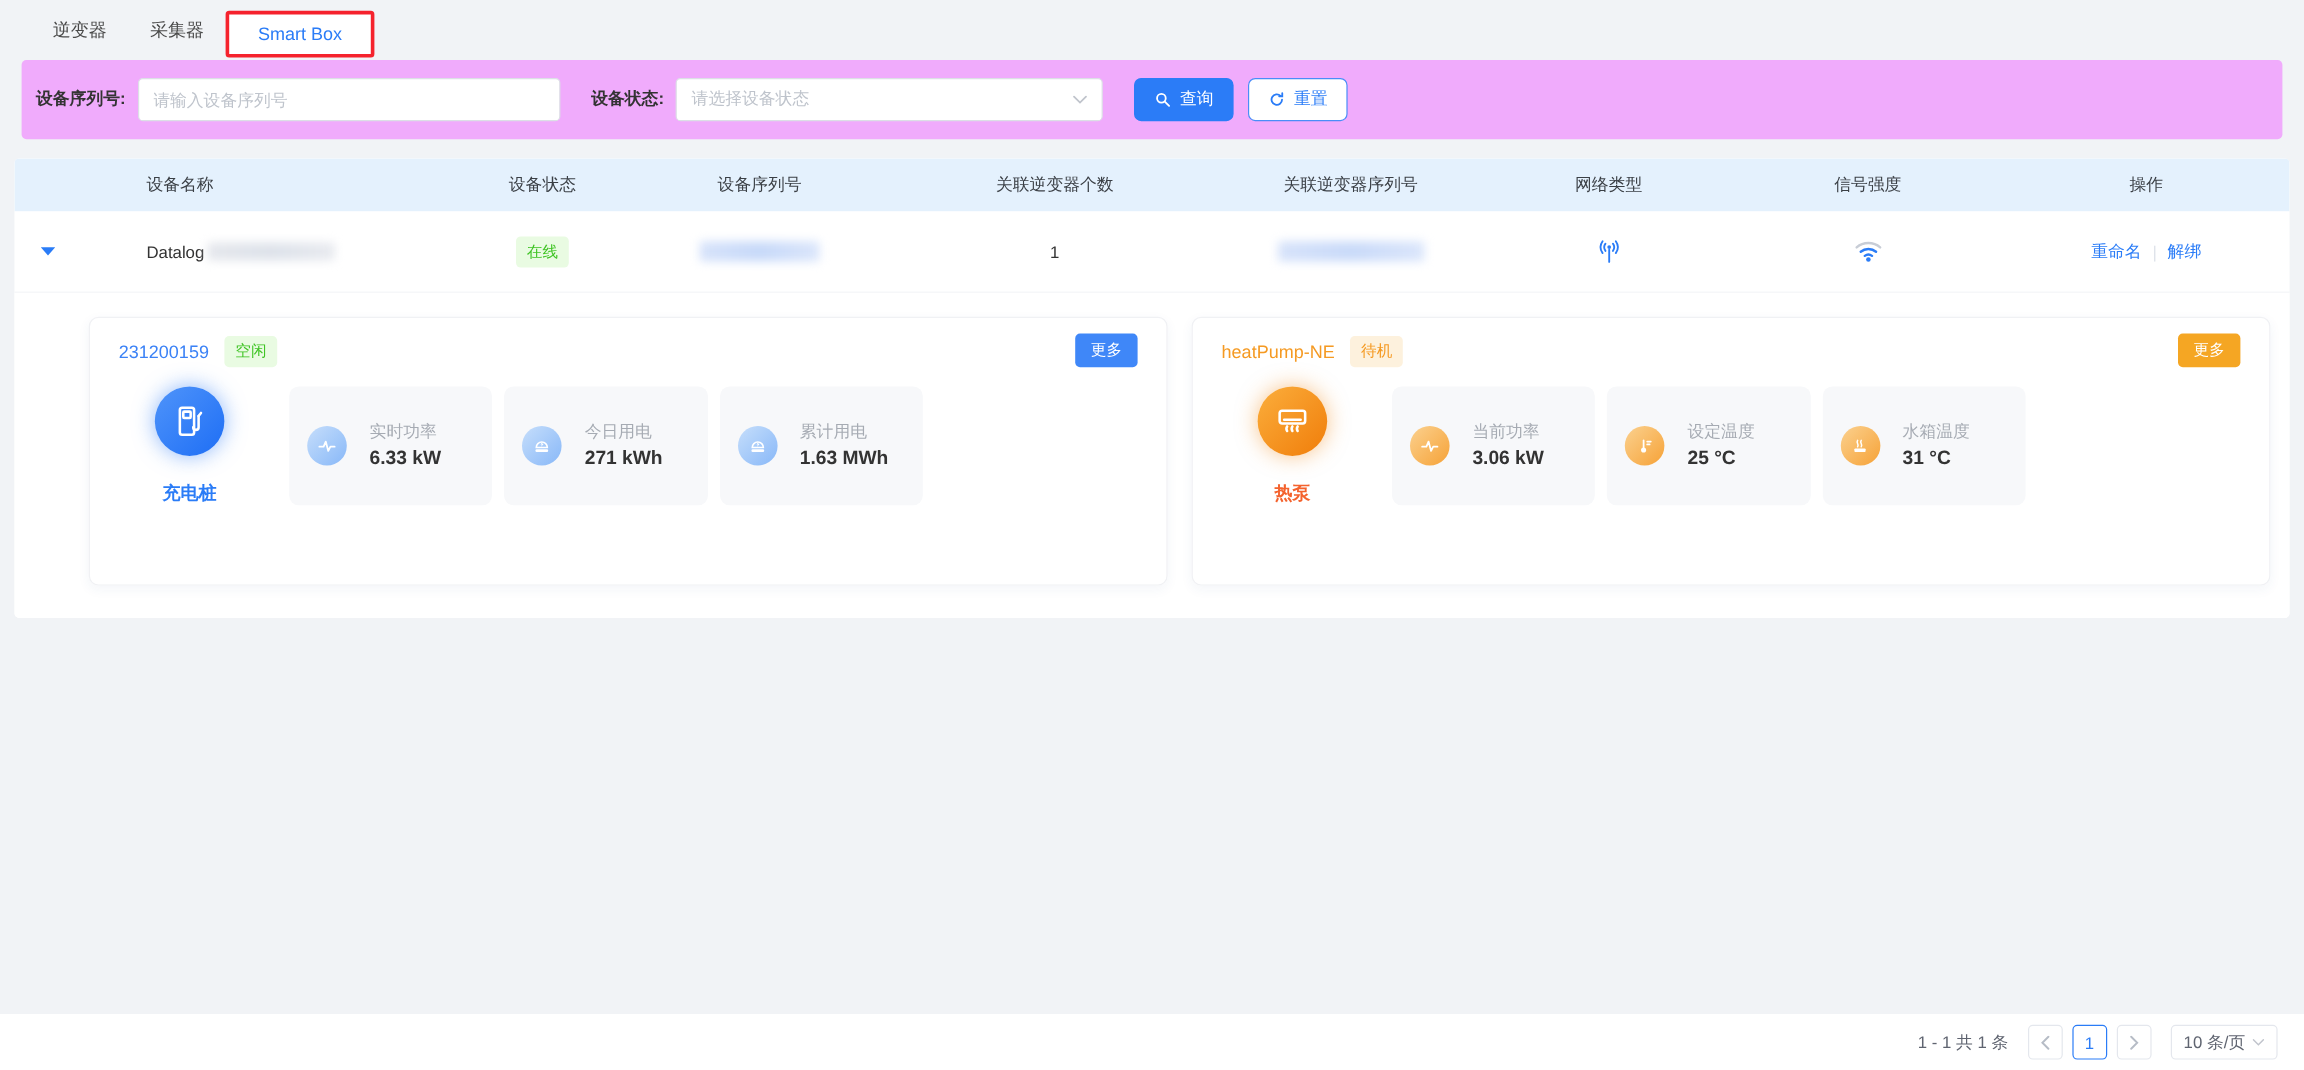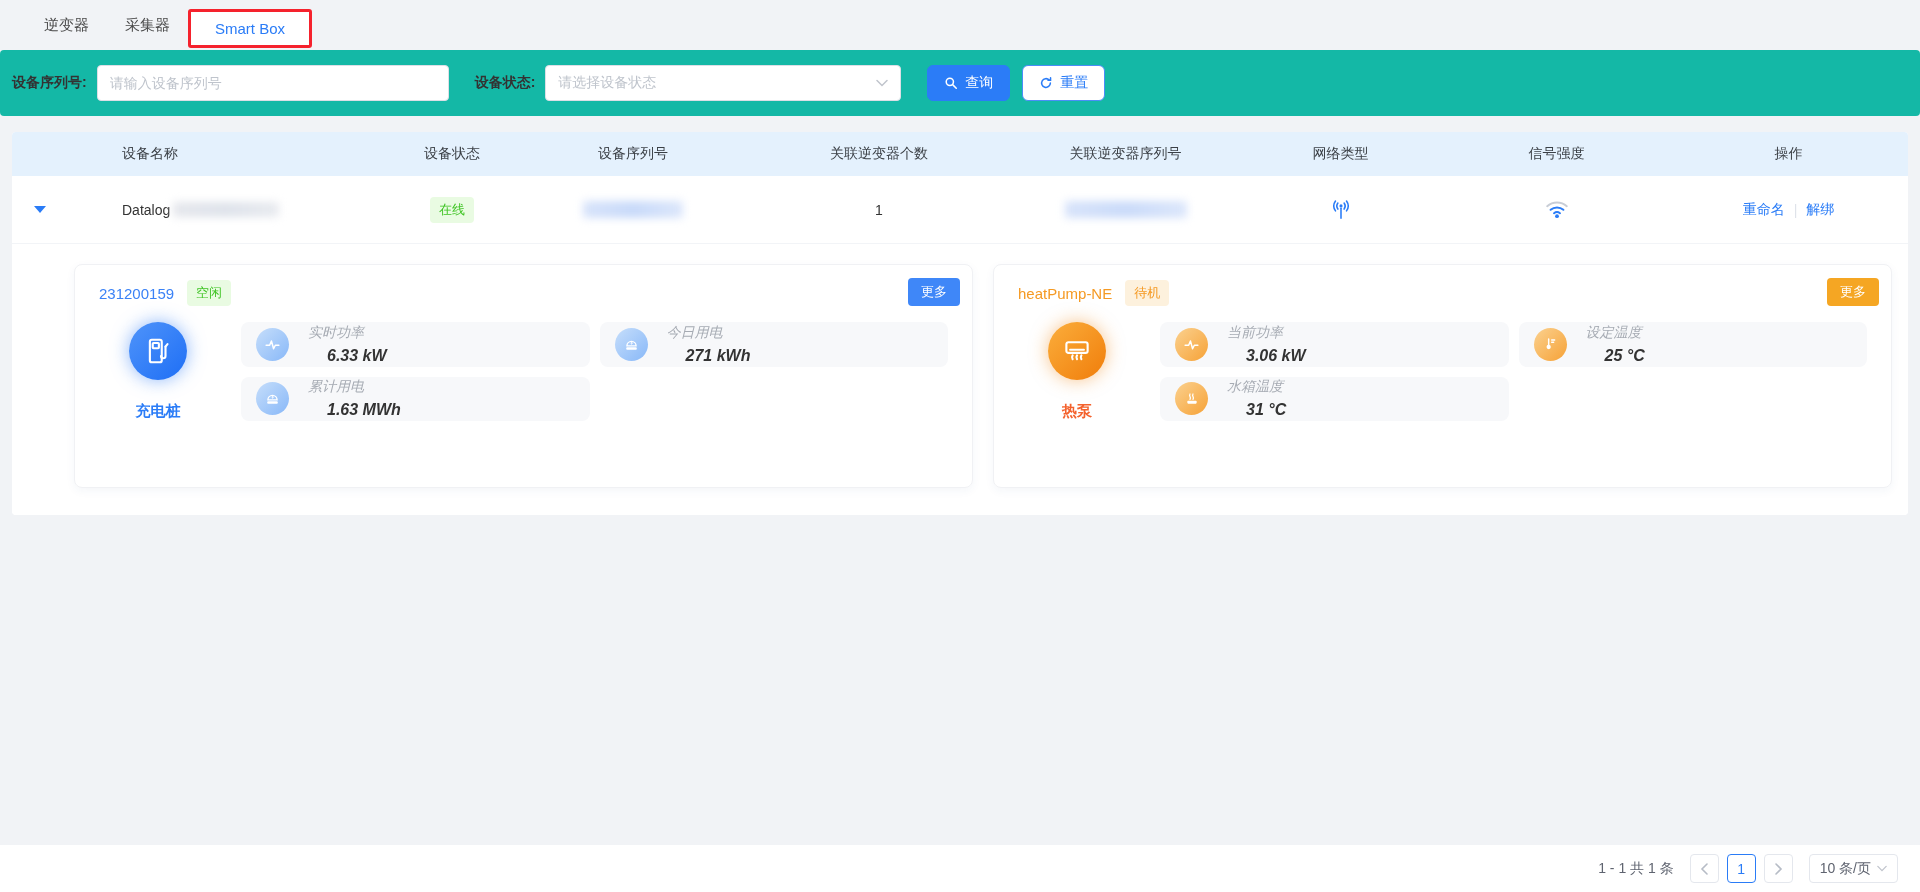--- a/index.html
+++ b/index.html
@@ -14,21 +14,21 @@
   
   .tabbar { display:flex; align-items:center; height:50px; padding-left:26px; }
   .tab { font-size:15px; color:#4a4a4a; padding:10px 18px; cursor:pointer; }
   .tab.active {
     background:#fff; color:#2a7cf7;
     border:3px solid #f5222d; border-radius:3px;
     padding:8px 24px; position:relative; z-index:2; margin-bottom:-6px;
   }
   
   .filter-card {
-    background:#14b8a6; margin:0 0; border-radius:4px; height:66px;
+    background:#f0abfc; margin:0 18px; border-radius:4px; height:66px;
     display:flex; align-items:center; padding:0 12px; position:relative; z-index:1;
   }
   .filter-label { font-size:14px; color:#333; font-weight:700; margin-right:10px; white-space:nowrap; }
   .text-input {
     width:352px; height:36px; border:1px solid #dcdfe6; border-radius:4px;
     padding:0 12px; font-size:14px; color:#333; outline:none; background:#fff;
     font-family:"Liberation Sans", sans-serif;
   }
   .text-input::placeholder { color:#bfc4cc; }
   .select-box {
@@ -67,41 +67,41 @@
   
   .expanded { padding:20px 16px 27px 62px; display:flex; gap:20px; background:#fff; }
   .dev-card {
     flex:1; position:relative; border:1px solid #f0f1f4; border-radius:8px;
     box-shadow:0 3px 10px rgba(40,70,130,.05); padding:15px 24px 20px; height:224px;
   }
   .dev-head { display:flex; align-items:center; gap:13px; }
   .dev-title-blue { font-size:15px; color:#3b82f6; }
   .dev-title-orange { font-size:15px; color:#f59a23; }
   .more-btn {
-    position:absolute; top:13px; right:12px; border:none; cursor:pointer;
+    position:absolute; top:13px; right:24px; border:none; cursor:pointer;
     color:#fff; font-size:13px; padding:5px 13px; border-radius:4px;
   }
   .more-blue { background:#3f87f8; }
   .more-orange { background:#f5a623; }
   .dev-body { display:flex; margin-top:16px; gap:24px; }
   .dev-icon-col { width:118px; display:flex; flex-direction:column; align-items:center; justify-content:center; gap:22px; }
   .dev-circle { width:58px; height:58px; border-radius:50%; display:flex; align-items:center; justify-content:center; }
   .dev-circle-blue { background:linear-gradient(135deg,#4f94fa,#1e6ef5); box-shadow:0 0 18px rgba(47,123,246,.55); }
   .dev-circle-orange { background:linear-gradient(135deg,#fbae3c,#f07d0a); box-shadow:0 0 18px rgba(242,138,26,.5); }
   .dev-label-blue { font-size:15px; color:#2a7cf7; font-weight:700; }
   .dev-label-orange { font-size:15px; color:#f4622d; font-weight:700; }
-  .stats-grid { flex:1; display:grid; grid-template-columns:1fr 1fr; gap:10px;font-style:italic; }
+  .stats-grid { flex:1; display:grid; grid-template-columns:1fr 1fr 1fr 1fr; gap:10px; }
   .stat { background:#f7f8fa; border-radius:8px; display:flex; align-items:center; }
   .stat-icon { width:33px; height:33px; border-radius:50%; margin-left:15px; flex:0 0 33px;
                display:flex; align-items:center; justify-content:center; }
   .stat-icon-blue { background:linear-gradient(135deg,#c6defb,#88b8f8); }
   .stat-icon-orange { background:linear-gradient(135deg,#fbd18f,#f6a237); }
   .stat-texts { display:flex; flex-direction:column; gap:5px; margin-left:19px; }
   .stat-label { font-size:14px; color:#a6abb3; }
-  .stat-value { font-size:16px; color:#333; font-weight:700;margin-left:19px; }
+  .stat-value { font-size:16px; color:#333; font-weight:700; }
   
   .footer {
     position:absolute; left:0; bottom:0; width:100%; height:47px; background:#fff;
     display:flex; align-items:center; justify-content:flex-end; padding-right:22px;
     font-size:14px; color:#5f6470; gap:8px;
   }
   .pager-total { margin-right:8px; }
   .page-btn {
     width:29px; height:29px; border:1px solid #e4e7ed; border-radius:4px; background:#fff;
     display:flex; align-items:center; justify-content:center; cursor:pointer; color:#b6bcc6;

